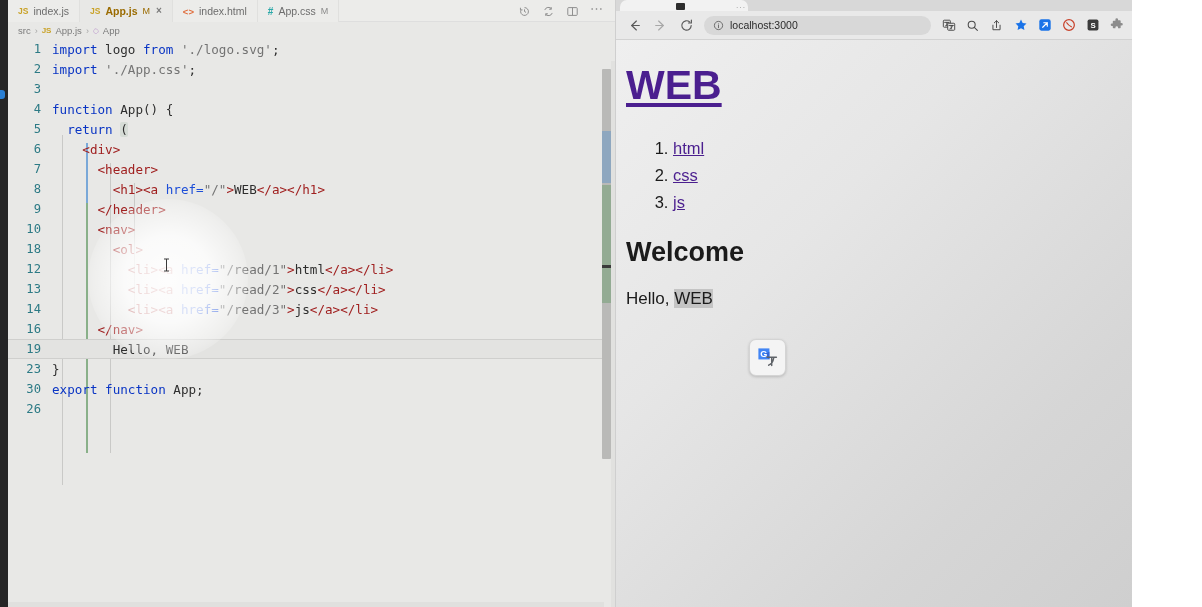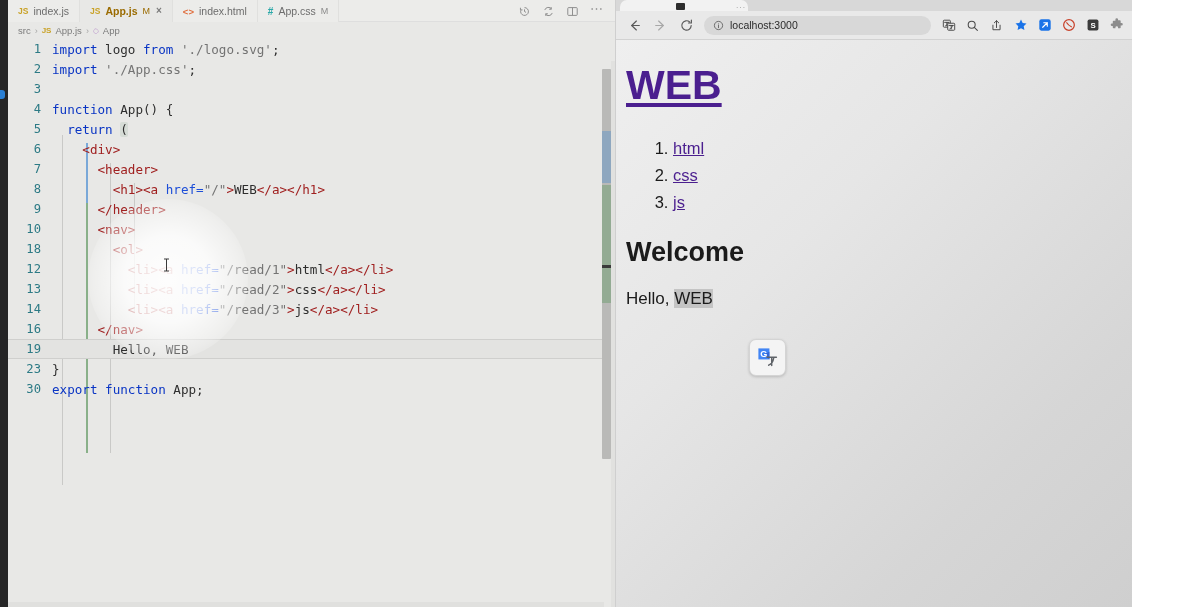--- a/index.html
+++ b/index.html
@@ -394,20 +394,21 @@
           <div class="code-line"><span class="ln">9</span><span class="code-txt"><span class="t-plain">      </span><span class="t-tag">&lt;/header&gt;</span></span></div>
           <div class="code-line"><span class="ln">10</span><span class="code-txt"><span class="t-plain">      </span><span class="t-tag">&lt;nav&gt;</span></span></div>
           <div class="code-line"><span class="ln">18</span><span class="code-txt"><span class="t-plain">        </span><span class="t-tag">&lt;ol&gt;</span></span></div>
           <div class="code-line"><span class="ln">12</span><span class="code-txt"><span class="t-plain">          </span><span class="t-tag">&lt;li&gt;&lt;a </span><span class="t-attr">href=</span><span class="t-str">"/read/1"</span><span class="t-tag">&gt;</span><span class="t-plain">html</span><span class="t-tag">&lt;/a&gt;&lt;/li&gt;</span></span></div>
           <div class="code-line"><span class="ln">13</span><span class="code-txt"><span class="t-plain">          </span><span class="t-tag">&lt;li&gt;&lt;a </span><span class="t-attr">href=</span><span class="t-str">"/read/2"</span><span class="t-tag">&gt;</span><span class="t-plain">css</span><span class="t-tag">&lt;/a&gt;&lt;/li&gt;</span></span></div>
           <div class="code-line"><span class="ln">14</span><span class="code-txt"><span class="t-plain">          </span><span class="t-tag">&lt;li&gt;&lt;a </span><span class="t-attr">href=</span><span class="t-str">"/read/3"</span><span class="t-tag">&gt;</span><span class="t-plain">js</span><span class="t-tag">&lt;/a&gt;&lt;/li&gt;</span></span></div>
           <div class="code-line"><span class="ln">16</span><span class="code-txt"><span class="t-plain">      </span><span class="t-tag">&lt;/nav&gt;</span></span></div>
           <div class="code-line current"><span class="ln">19</span><span class="code-txt"><span class="t-plain">        Hello, WEB</span></span></div>
           <div class="code-line"><span class="ln">23</span><span class="code-txt"><span class="t-plain">}</span></span></div>
           <div class="code-line"><span class="ln">30</span><span class="code-txt"><span class="t-kw">export</span><span class="t-plain"> </span><span class="t-kw">function</span><span class="t-plain"> App;</span></span></div>
+          <div class="code-line"><span class="ln">26</span><span class="code-txt"></span></div>
         </div>
 
       <div id="glow"></div>
       <div id="mouse-caret">
         <svg width="7" height="14" viewBox="0 0 7 14" stroke="#3a3a3a" stroke-width="1" fill="none">
           <path d="M1 1h5M3.5 1v12M1 13h5"></path>
         </svg>
       </div>
 
       <div id="editor-track-edge"></div>

